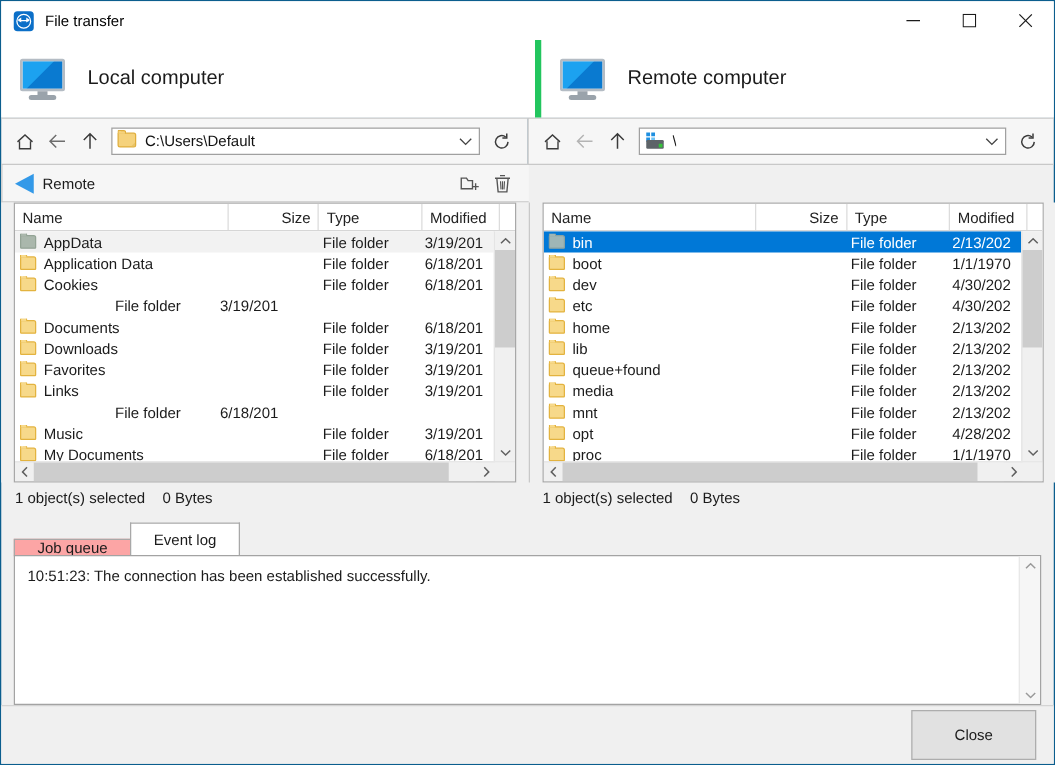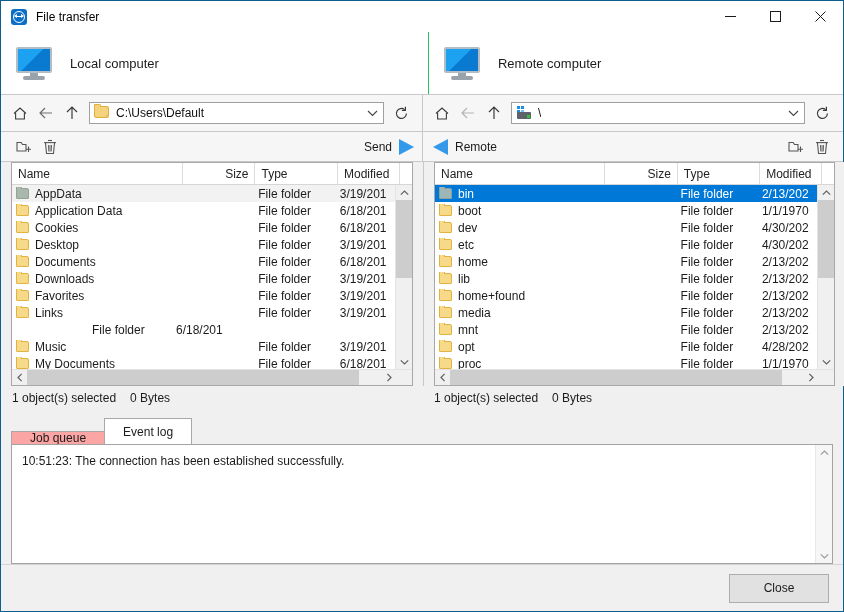--- a/index.html
+++ b/index.html
@@ -75,40 +75,40 @@
   .comp-strip {
     height: 62px; min-height:62px;
     background: #ffffff;
     display: flex;
     position: relative;
   }
   .comp-half {
     width: 422px; display:flex; align-items:center;
     box-sizing: border-box;
   }
-  .comp-half.right { border-left: 1px solid #22c55e; margin-left: 12px; }
+  .comp-half.right { border-left: 5px solid #22c55e; margin-left: 12px; }
   .monitor {
     width: 40px; height: 34px; margin-left: 13px; flex:none;
     position: relative;
   }
   .monitor .screen {
     position:absolute; left:2px; top:1px; width:36px; height:26px;
     box-sizing: border-box;
     border: 2px solid #b4bcc4;
     border-radius: 2px;
     background: linear-gradient(135deg,#1ca2f0 0%, #1ca2f0 46%, #0a7ad0 47%, #0a7ad0 100%);
   }
   .monitor .neck {
     position:absolute; left:16px; top:27px; width:8px; height:4px; background:#9aa3ab;
   }
   .monitor .base {
     position:absolute; left:9px; top:30px; width:22px; height:3.5px;
     background:#9aa3ab; border-radius: 2px;
   }
-  .comp-label { margin-left: 16px; font-size: 13px; color:#1b1b1b; }
+  .comp-label { margin-left: 16px; font-size: 16px; color:#1b1b1b; }
 
   
   .addr-row { display:flex; height: 38px; min-height:38px; background:#0c4a6e; }
   .addr-half {
     width: 422px; box-sizing:border-box;
     display:flex; align-items:center;
     border-top: 1px solid #c8c8c8;
     border-bottom: 1px solid #c8c8c8;
     background: #f6f6f6;
     padding: 0 8px 0 6px;
@@ -298,21 +298,21 @@
 
   
   .footer {
     height:46px; min-height:46px;
     border-top: 1px solid #d4d4d4;
     display:flex; align-items:center; justify-content:flex-end;
     padding-right: 14px;
     background:#f0f0f0;
   }
   .close-btn {
-    width:100px; height:29px;
+    width:100px; height:40px;
     background:#e1e1e1;
     border:1px solid #adadad;
     font-size:12px; color:#1b1b1b;
     display:flex; align-items:center; justify-content:center;
     box-sizing:border-box;
   }
 </style>
 </head>
 <body>
 
@@ -438,39 +438,20 @@
       <div class="navbtn">
         <svg width="15" height="15" viewBox="0 0 15 15">
             <path d="M12.4 7.5 A5 5 0 1 1 10.6 3.6" fill="none" stroke="#3b3b3b" stroke-width="1.2"></path>
             <path d="M11.4 0.8 L11.4 4.3 L7.9 4.3" fill="none" stroke="#3b3b3b" stroke-width="1.2"></path>
           </svg>
       </div>
     </div>
   </div>
 
   <div class="send-row">
-    <div class="send-half">
-      <div class="tool-ico">
-        <svg width="16" height="15" viewBox="0 0 16 15">
-            <path d="M1 3.5 L1 12 L10 12 L10 5.5 L6.5 5.5 L5.2 3.5 Z" fill="none" stroke="#555" stroke-width="1.1"></path>
-            <path d="M12.5 7.5 L12.5 13 M10 10.3 L15 10.3" stroke="#555" stroke-width="1.1"></path>
-          </svg>
-      </div>
-      <div class="tool-ico">
-        <svg width="14" height="16" viewBox="0 0 14 16">
-            <path d="M2.5 4 L3.5 14.5 L10.5 14.5 L11.5 4" fill="none" stroke="#555" stroke-width="1.1"></path>
-            <path d="M1 3.6 L13 3.6" stroke="#555" stroke-width="1.1"></path>
-            <path d="M5 1.5 L9 1.5" stroke="#555" stroke-width="1.1"></path>
-            <path d="M5.4 6 L5.8 12.5 M7 6 L7 12.5 M8.6 6 L8.2 12.5" stroke="#555" stroke-width="0.9"></path>
-          </svg>
-      </div>
-      <div class="spacer"></div>
-      <div class="send-label">Send</div>
-      <div class="arrow-right"></div>
-    </div>
     <div class="send-half right">
       <div class="arrow-left"></div>
       <div class="send-label">Remote</div>
       <div class="spacer"></div>
       <div class="tool-ico">
         <svg width="16" height="15" viewBox="0 0 16 15">
             <path d="M1 3.5 L1 12 L10 12 L10 5.5 L6.5 5.5 L5.2 3.5 Z" fill="none" stroke="#555" stroke-width="1.1"></path>
             <path d="M12.5 7.5 L12.5 13 M10 10.3 L15 10.3" stroke="#555" stroke-width="1.1"></path>
           </svg>
       </div>
@@ -519,24 +500,20 @@
               <div class="row">
                 <div class="cell c-name">
                   <span class="row-folder"></span>
                   <span>Cookies</span>
                 </div>
                 <div class="cell c-size"></div>
                 <div class="cell c-type">File folder</div>
                 <div class="cell c-mod">6/18/201</div>
               </div>
               <div class="row">
-                <div class="cell c-name">
-                  <span class="row-folder"></span>
-                  <span>Desktop</span>
-                </div>
                 <div class="cell c-size"></div>
                 <div class="cell c-type">File folder</div>
                 <div class="cell c-mod">3/19/201</div>
               </div>
               <div class="row">
                 <div class="cell c-name">
                   <span class="row-folder"></span>
                   <span>Documents</span>
                 </div>
                 <div class="cell c-size"></div>
@@ -690,21 +667,21 @@
                   <span class="row-folder"></span>
                   <span>lib</span>
                 </div>
                 <div class="cell c-size"></div>
                 <div class="cell c-type">File folder</div>
                 <div class="cell c-mod">2/13/202</div>
               </div>
               <div class="row">
                 <div class="cell c-name">
                   <span class="row-folder"></span>
-                  <span>home+found</span>
+                  <span>queue+found</span>
                 </div>
                 <div class="cell c-size"></div>
                 <div class="cell c-type">File folder</div>
                 <div class="cell c-mod">2/13/202</div>
               </div>
               <div class="row">
                 <div class="cell c-name">
                   <span class="row-folder"></span>
                   <span>media</span>
                 </div>

